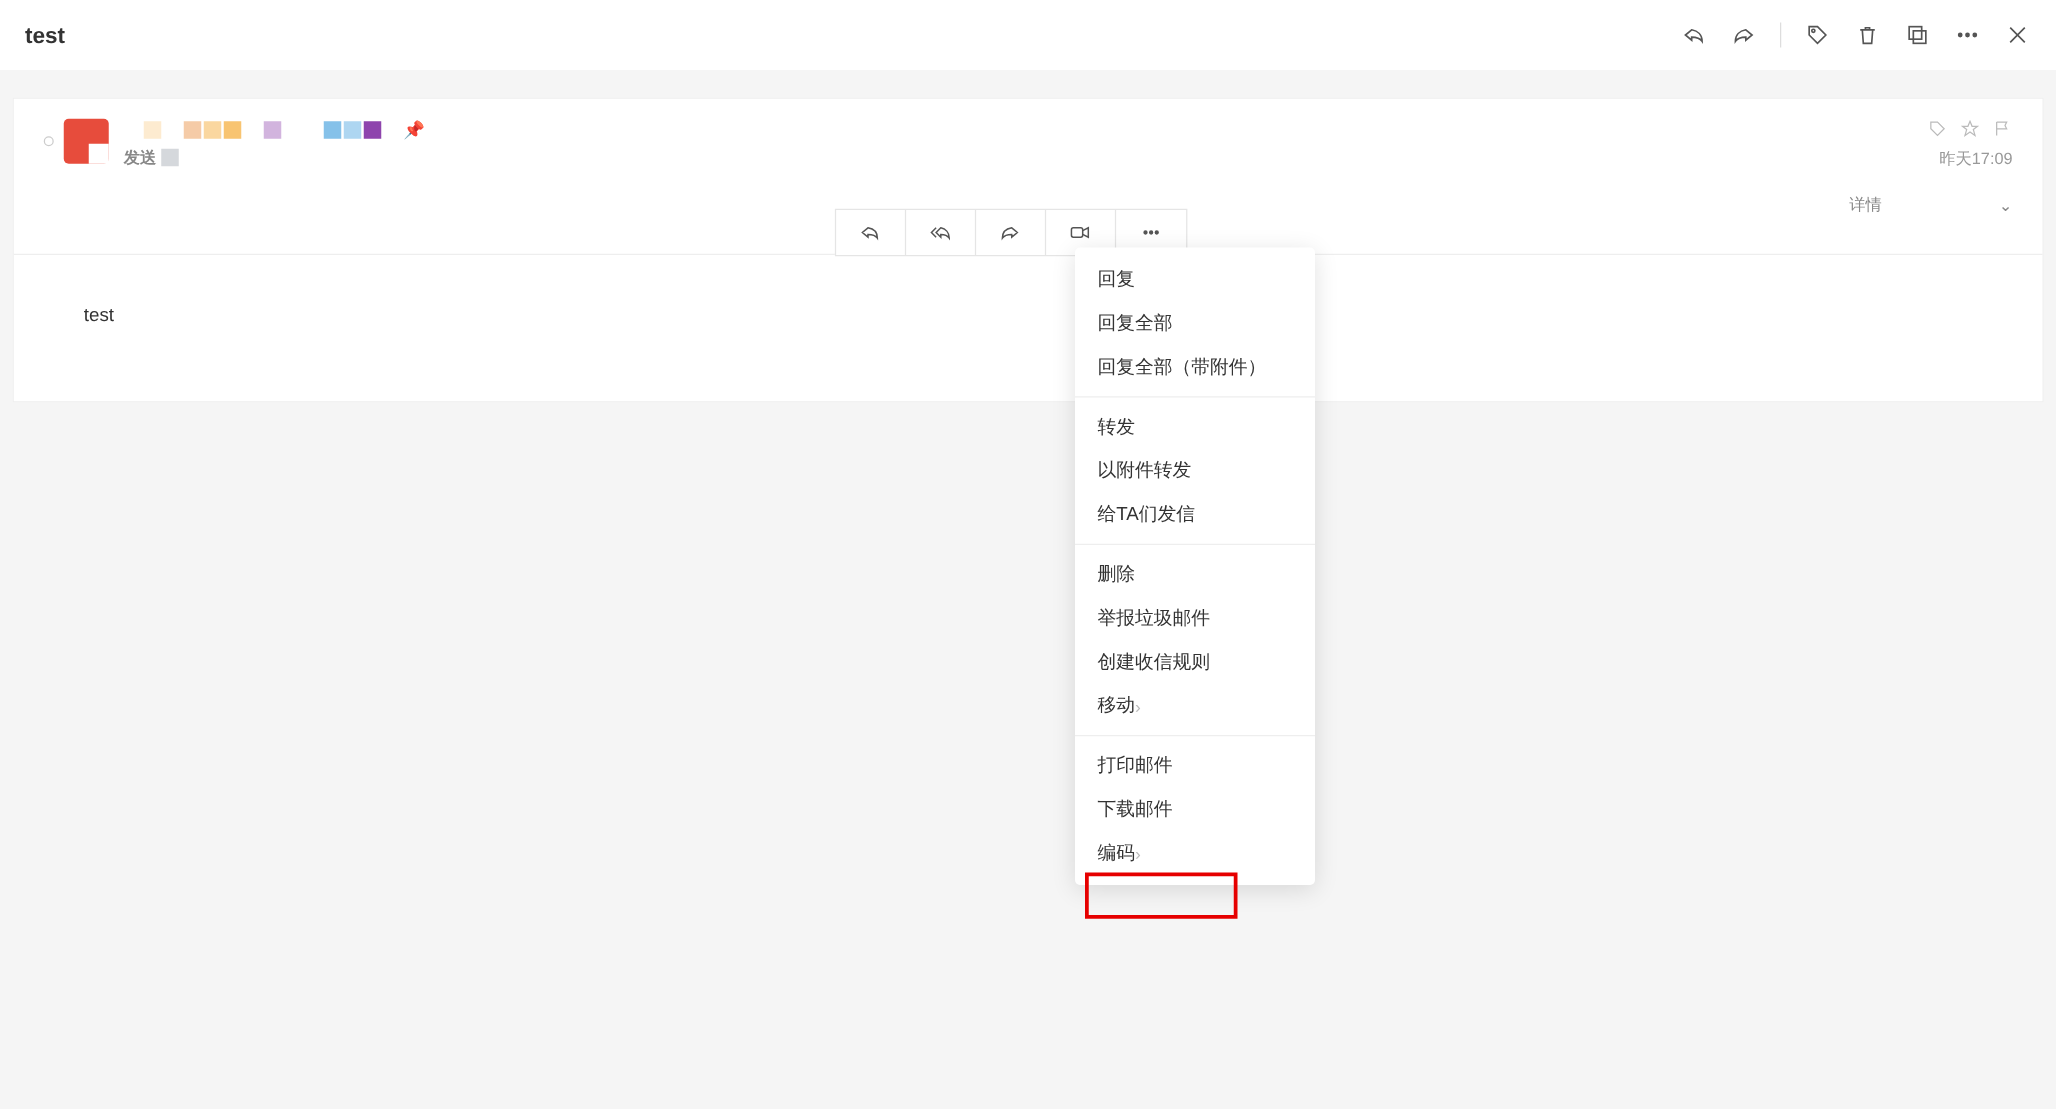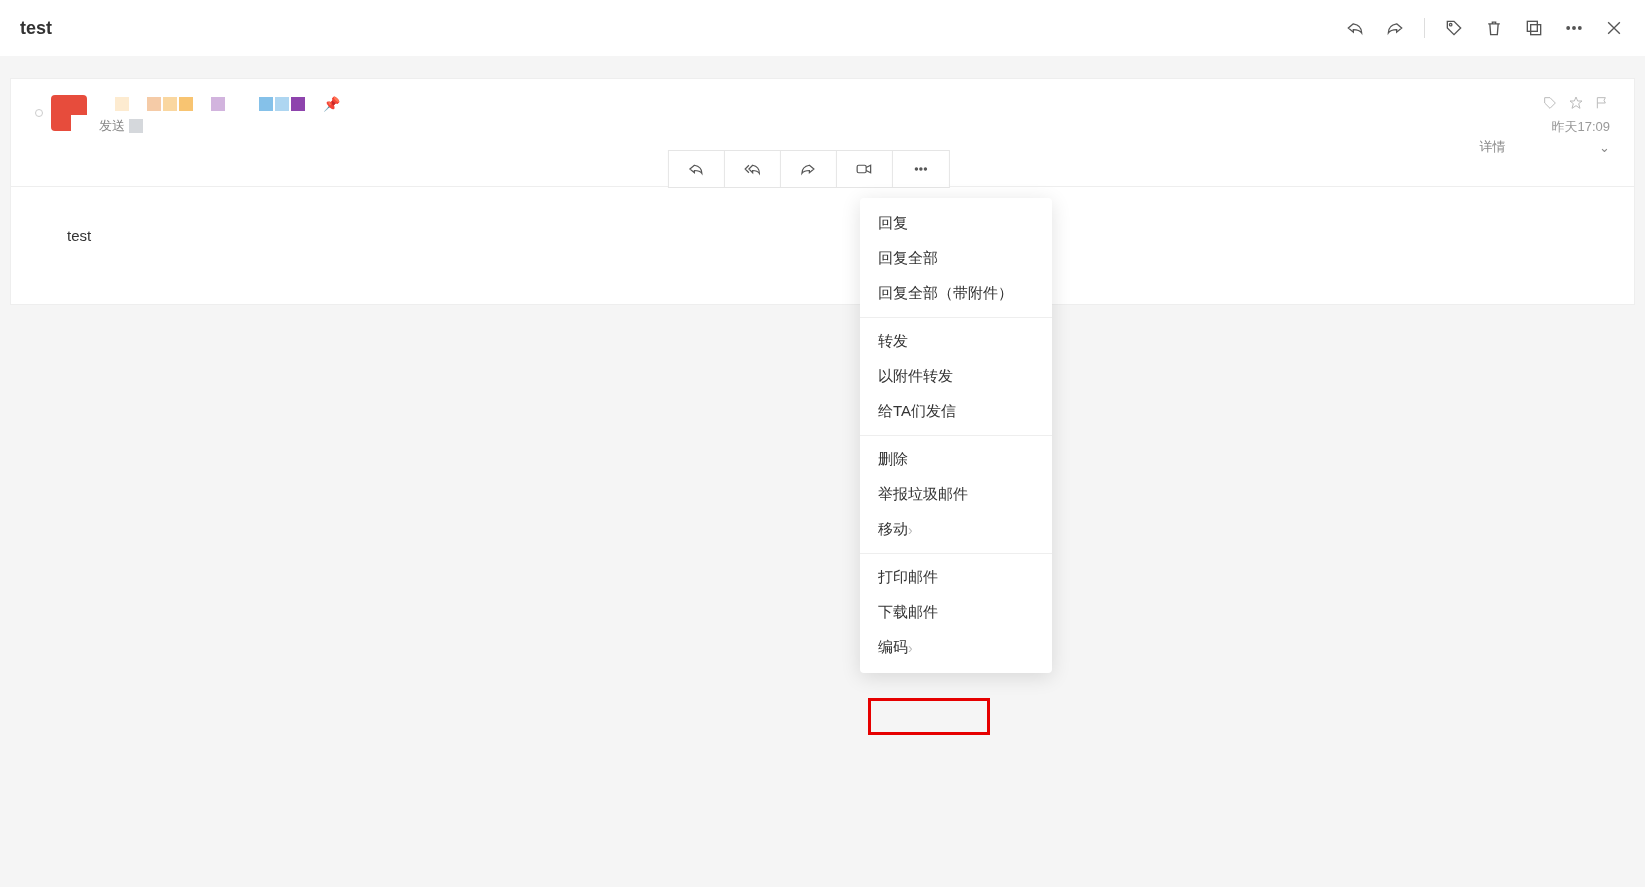--- a/index.html
+++ b/index.html
@@ -11,25 +11,25 @@
   .icon-btn{width:22px;height:22px;display:flex;align-items:center;justify-content:center;cursor:pointer;color:#555;}
   .icon-btn svg{width:20px;height:20px;stroke:#555;fill:none;stroke-width:1.6;}
   .vsep{width:1px;height:20px;background:#ddd;}
   .card{margin:22px 10px 0 10px;background:#fff;border:1px solid #eee;}
   .card-header{display:flex;padding:16px 24px 12px 24px;position:relative;}
   .avatar{width:36px;height:36px;background:#e74c3c;border-radius:4px;margin-right:12px;flex-shrink:0;position:relative;}
   .avatar::after{content:"";position:absolute;right:0;bottom:0;width:16px;height:16px;background:#fff;}
   .sender-area{flex:1;}
   .pixel-row{display:flex;gap:2px;align-items:center;height:18px;}
   .px{width:14px;height:14px;}
-  .send-to{font-size:13px;color:#888;margin-top:4px;display:flex;align-items:center;gap:4px;}
+  .send-to{font-size:13px;color:#888;margin-top:4px;display:flex;align-items:center;gap:4px;font-weight:bold;}
   .card-meta{text-align:right;color:#999;font-size:13px;}
   .meta-icons{display:flex;gap:10px;justify-content:flex-end;margin-bottom:4px;}
   .meta-icons svg{width:16px;height:16px;stroke:#bbb;fill:none;stroke-width:1.5;}
-  .details-link{color:#888;font-size:13px;margin-top:2px;display:flex;align-items:center;justify-content:space-between;gap:7px;cursor:pointer;}
+  .details-link{color:#888;font-size:13px;margin-top:19px;display:flex;align-items:center;justify-content:space-between;gap:7px;cursor:pointer;}
   .toolbar-wrap{position:relative;height:0;}
   .toolbar{position:absolute;left:50%;transform:translateX(-55%);top:-18px;display:flex;border:1px solid #e5e5e5;background:#fff;}
   .tb-btn{width:56px;height:36px;display:flex;align-items:center;justify-content:center;border-right:1px solid #e5e5e5;cursor:pointer;}
   .tb-btn:last-child{border-right:none;}
   .tb-btn svg{width:18px;height:18px;stroke:#555;fill:none;stroke-width:1.6;}
   .body{padding:40px 56px 60px 56px;border-top:1px solid #eee;margin-top:18px;font-size:15px;}
   .dropdown{position:absolute;left:860px;top:198px;width:192px;background:#fff;box-shadow:0 4px 20px rgba(0,0,0,0.12);border-radius:4px;padding:8px 0;font-size:15px;}
   .dd-item{padding:8px 18px;cursor:pointer;display:flex;align-items:center;justify-content:flex-start;color:#333;}
   .dd-sep{height:1px;background:#eee;margin:6px 0;}
   .dd-chevron{color:#bbb;font-size:14px;}
@@ -191,20 +191,23 @@
       <span>给TA们发信</span>
     </div>
   <div class="dd-sep"></div>
   <div class="dd-item">
       <span>删除</span>
     </div>
   <div class="dd-item">
       <span>举报垃圾邮件</span>
     </div>
   <div class="dd-item">
+      <span>创建收信规则</span>
+    </div>
+  <div class="dd-item">
       <span>移动</span>
       <span class="dd-chevron">›</span>
     </div>
   <div class="dd-sep"></div>
   <div class="dd-item">
       <span>打印邮件</span>
     </div>
   <div class="dd-item">
       <span>下载邮件</span>
     </div>

